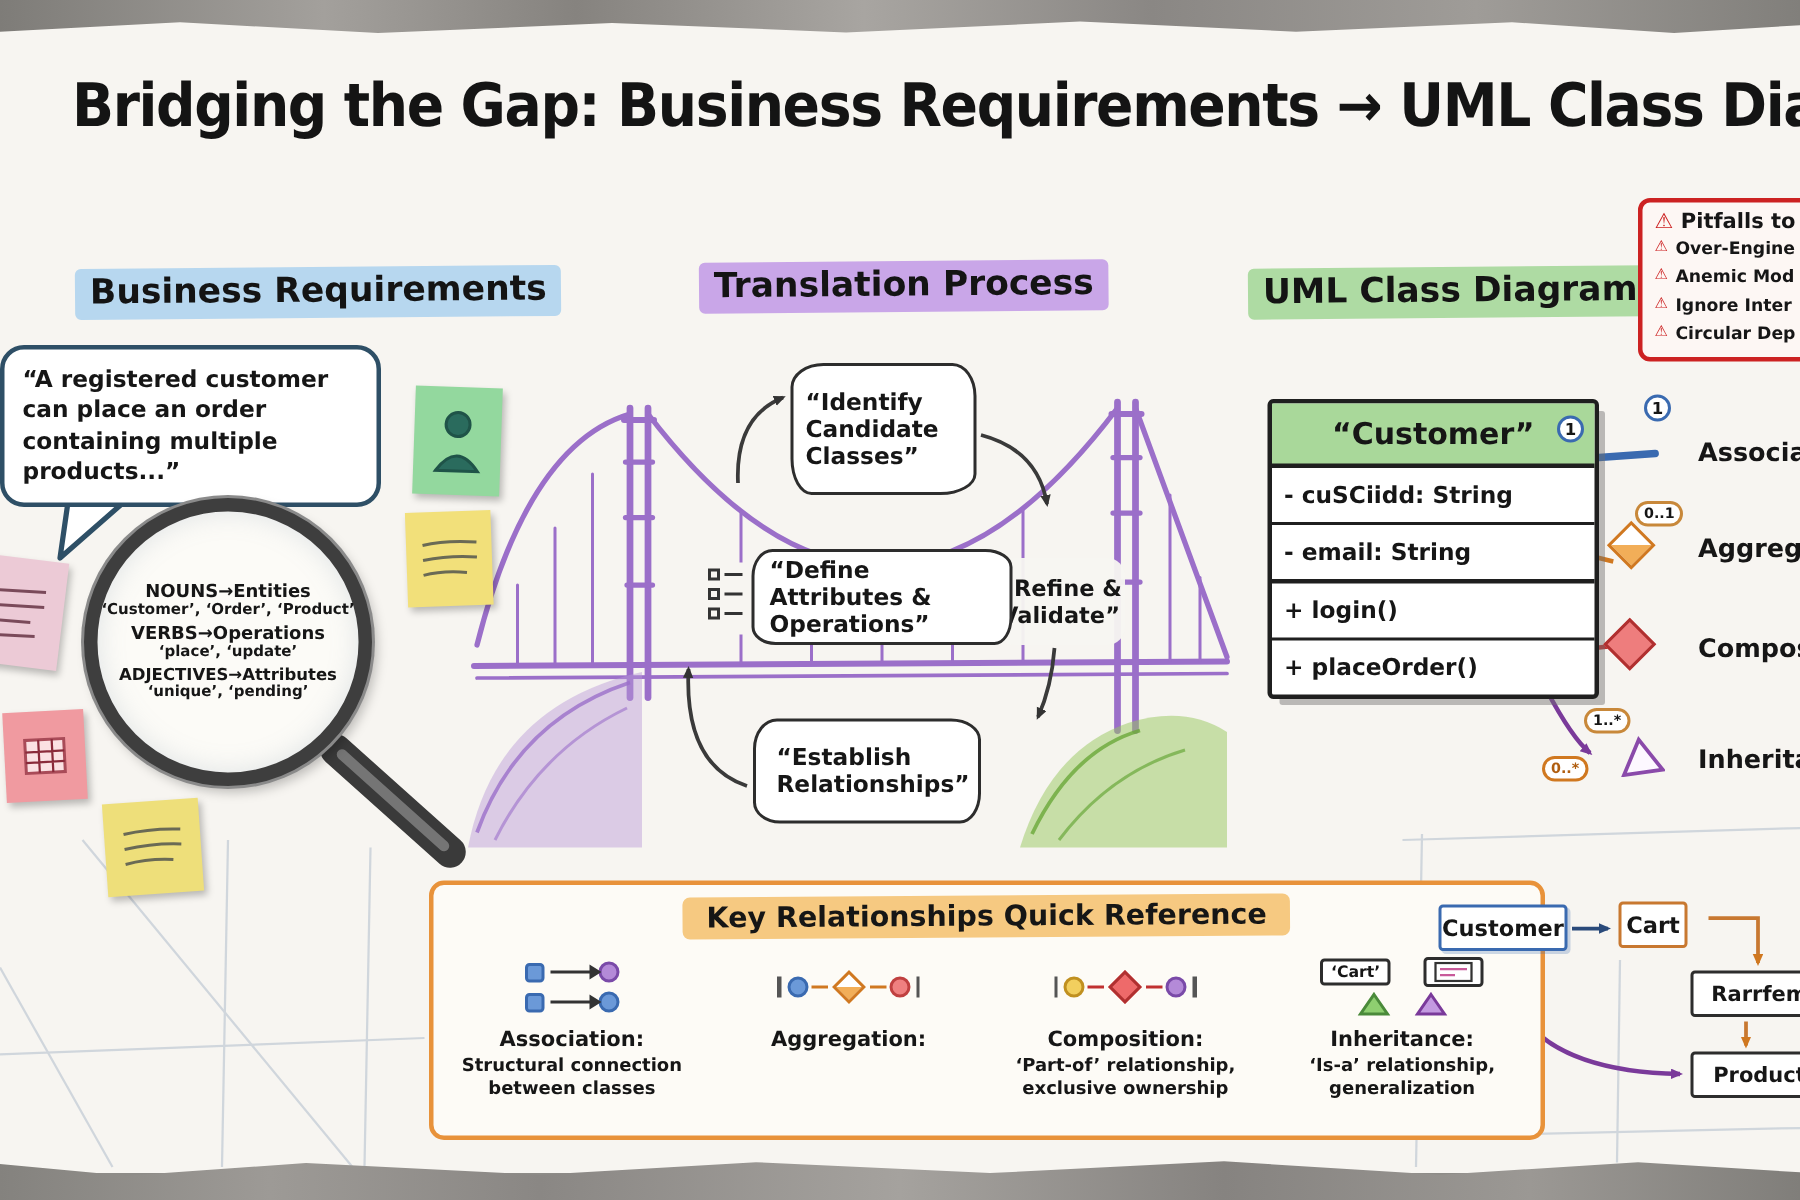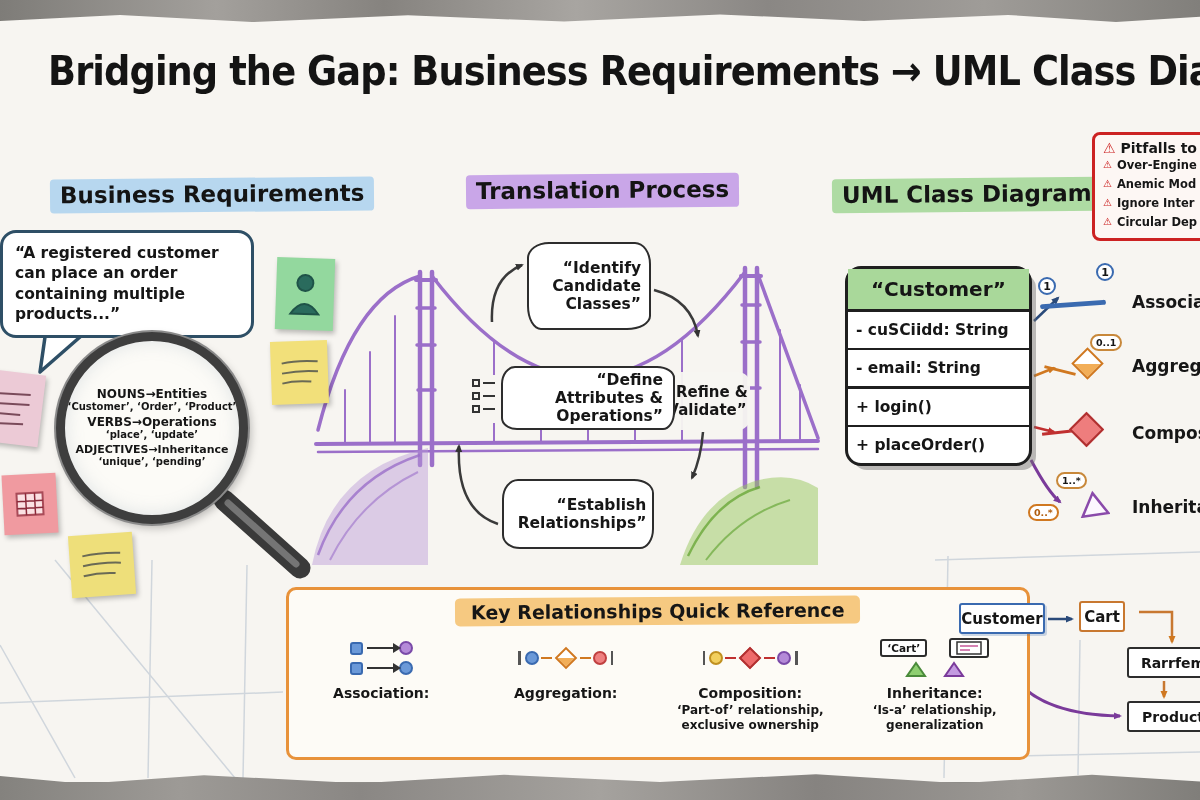--- a/index.html
+++ b/index.html
@@ -23,27 +23,27 @@
 .bubble{position:absolute;left:0;top:230px;width:254px;border:3.5px solid #2e4f66;border-radius:16px;background:#fff;padding:10px 12px;font-size:15.5px;font-weight:800;line-height:1.32;z-index:5}
 .note{position:absolute;box-shadow:2px 3px 5px rgba(0,0,0,.25);z-index:4;display:flex;align-items:center;justify-content:center}
 .note-green{left:276px;top:258px;width:58px;height:72px;background:#93d89e;transform:rotate(2deg)}
 .note-yellow1{left:271px;top:341px;width:57px;height:63px;background:#f2e07a;transform:rotate(-2deg)}
 .note-pink{left:-16px;top:372px;width:58px;height:72px;background:#eccad6;transform:rotate(7deg)}
 .note-red{left:3px;top:474px;width:54px;height:60px;background:#f09aa0;transform:rotate(-3deg)}
 .note-yellow2{left:70px;top:534px;width:64px;height:62px;background:#eedf7a;transform:rotate(-4deg)}
 .mag-circle{position:absolute;left:56px;top:332px;width:192px;height:192px;border-radius:50%;border:9px solid #3e3e3e;background:#fcfbf7;z-index:5;display:flex;flex-direction:column;align-items:center;justify-content:center;text-align:center;box-shadow:0 0 0 2px #8a8a8a,3px 4px 8px rgba(0,0,0,.25),inset 0 0 18px rgba(140,160,180,.25)}
 .mag-b{font-size:12px;font-weight:800;white-space:nowrap}
 .mag-s{font-size:10px;font-weight:700;white-space:nowrap;margin-bottom:3px}
-.step{position:absolute;background:#fff;border:2.5px solid #2d2d2d;display:flex;align-items:center;justify-content:center;text-align:right;font-weight:800;z-index:5}
+.step{position:absolute;background:#fff;border:2.5px solid #2d2d2d;display:flex;align-items:center;justify-content:center;text-align:left;font-weight:800;z-index:5}
 .step1{left:527px;top:242px;width:124px;height:88px;border-radius:22px 16px 24px 14px/16px 22px 14px 24px;font-size:15.5px;padding:4px 8px}
 .step2{left:501px;top:366px;width:174px;height:64px;border-radius:14px 18px 12px 16px/18px 12px 18px 12px;font-size:15.5px;padding:4px 10px}
 .step3{left:502px;top:479px;width:152px;height:70px;border-radius:16px 20px 14px 18px/20px 14px 20px 14px;font-size:15.5px;padding:4px 8px 4px 10px;gap:6px}
 .refine{position:absolute;left:664px;top:372px;width:86px;height:58px;background:rgba(247,245,241,.95);font-size:15px;font-weight:800;display:flex;align-items:center;justify-content:center;text-align:center;border-radius:12px;z-index:4}
 .list-icon{position:absolute;left:469px;top:375px;z-index:6;background:#f7f5f1;padding:2px;border-radius:4px}
-.uml-box{position:absolute;left:845px;top:266px;width:187px;background:#fff;border:3px solid #1f1f1f;border-radius:16px;z-index:5;box-shadow:6px 6px 0 -2px rgba(110,110,110,.45)}
+.uml-box{position:absolute;left:845px;top:266px;width:221px;background:#fff;border:3px solid #1f1f1f;border-radius:4px;z-index:5;box-shadow:6px 6px 0 -2px rgba(110,110,110,.45)}
 .uml-header{background:#a9d89a;border-bottom:3px solid #1f1f1f;text-align:center;font-size:20px;font-weight:800;padding:8px 4px}
 .uml-row{font-size:15.5px;font-weight:800;padding:9px 8px;border-bottom:2.5px solid #1f1f1f;white-space:nowrap}
 .uml-row.sep{border-bottom:3px solid #1f1f1f}
 .uml-row.last{border-bottom:none}
 .lg-label{position:absolute;font-size:17px;font-weight:800;white-space:nowrap;z-index:5}
 .lg-badge{position:absolute;display:flex;align-items:center;justify-content:center;background:#fff;font-weight:800;z-index:5}
 .b-round{width:18px;height:18px;border-radius:50%;border:2px solid #3a6ab0;font-size:11px}
 .b-pill{height:17px;border-radius:9px;padding:0 4px;font-size:9.5px;border:2px solid #c8883a}
 .b-a1{left:1038px;top:277px}.b-a2{left:1096px;top:263px}
 .b-agg{left:1090px;top:334px}
@@ -261,21 +261,21 @@
         <path d="M6,22 Q26,19 44,21"></path>
         <path d="M6,32 Q22,29 38,31"></path>
     </svg>
   </div>
 
   <div class="mag-circle">
     <div class="mag-b">NOUNS→Entities</div>
     <div class="mag-s">‘Customer’, ‘Order’, ‘Product’</div>
     <div class="mag-b">VERBS→Operations</div>
     <div class="mag-s">‘place’, ‘update’</div>
-    <div class="mag-b" style="font-size:11px">ADJECTIVES→Inheritance</div>
+    <div class="mag-b" style="font-size:11px">ADJECTIVES→Attributes</div>
     <div class="mag-s">‘unique’, ‘pending’</div>
   </div>
 
   <div class="step step1">
     <span>“Identify Candidate Classes”</span>
   </div>
   <div class="list-icon">
     <svg width="26" height="40" viewBox="0 0 26 40" fill="none" stroke="#333" stroke-width="2">
       <rect x="2" y="3" width="6" height="6"></rect>
         <path d="M12,6 L24,6"></path>
@@ -340,20 +340,21 @@
               <span class="arr"></span>
               <span class="dot dot-purple"></span>
             </div>
           <div class="assoc-row">
               <span class="sq"></span>
               <span class="arr"></span>
               <span class="dot dot-blue"></span>
             </div>
         </div>
         <div class="qr-name">Association:</div>
+        <div class="qr-desc">Structural connection between classes</div>
       </div>
       <div class="qr-col">
         <div class="qr-icon">
           <span class="tick"></span>
             <span class="dot dot-blue"></span>
             <span class="seg-o"></span>
             <span class="mini-diamond md-agg"></span>
             <span class="seg-o"></span>
             <span class="dot dot-red"></span>
             <span class="tick"></span>

